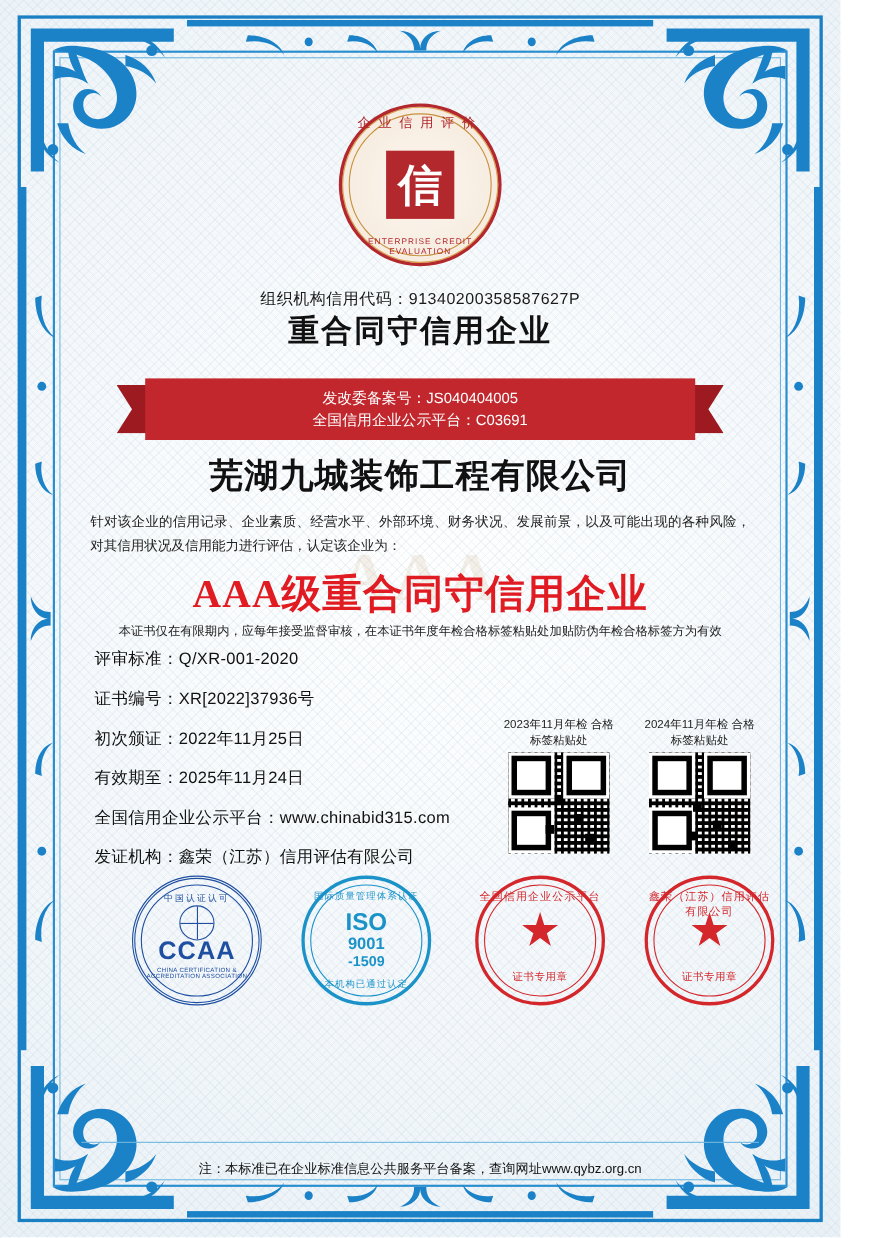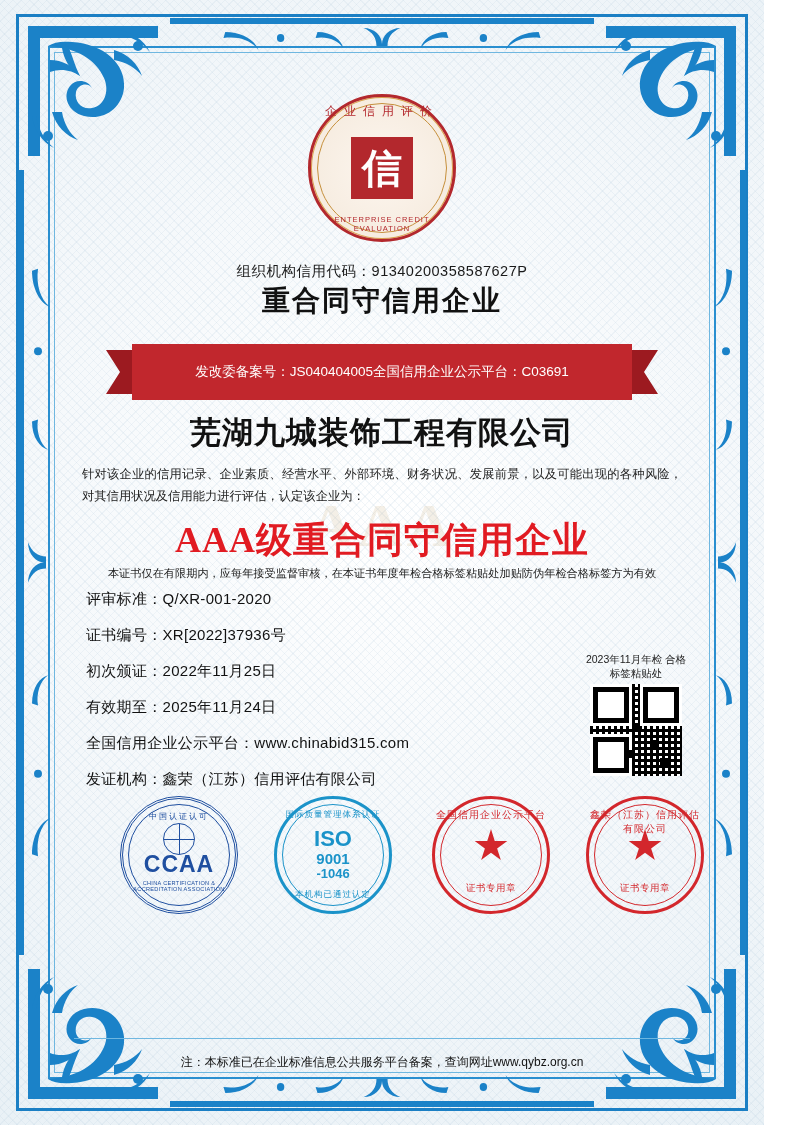--- a/index.html
+++ b/index.html
@@ -91,21 +91,21 @@
     font-family:"Liberation Serif", serif;
   }
 
   
   .banner{
     position:absolute;left:46px;right:46px;top:284px;height:56px;
   }
   .banner .body{
     position:absolute;left:26px;right:26px;top:0;bottom:0;
     background:#c1272d;
-    display:flex;flex-direction:row;align-items:center;justify-content:center;
+    display:flex;flex-direction:column;align-items:center;justify-content:center;
     color:#fff;font-size:13.5px;line-height:1.45;
   }
   .banner .tail{
     position:absolute;top:6px;width:34px;height:44px;background:#9c1a20;
   }
   .banner .tail.l{left:0;clip-path:polygon(0 0,100% 0,100% 100%,0 100%,14px 50%);}
   .banner .tail.r{right:0;clip-path:polygon(0 0,100% 0,calc(100% - 14px) 50%,100% 100%,0 100%);}
 
   .company{
     position:absolute;left:0;right:0;top:352px;text-align:center;
@@ -389,41 +389,52 @@
         <div class="qr-cap">2023年11月年检
 合格标签粘贴处</div>
         <div class="qr">
           <span class="bl"></span>
           <span class="dot" style="left:44px;top:40px;"></span>
           <span class="dot" style="left:60px;top:56px;"></span>
           <span class="dot" style="left:34px;top:66px;"></span>
           <span class="dot" style="left:70px;top:74px;"></span>
         </div>
       </div>
+      <div class="qr-box">
+        <div class="qr-cap">2024年11月年检
+合格标签粘贴处</div>
+        <div class="qr">
+          <span class="bl"></span>
+          <span class="dot" style="left:40px;top:46px;"></span>
+          <span class="dot" style="left:58px;top:62px;"></span>
+          <span class="dot" style="left:36px;top:72px;"></span>
+          <span class="dot" style="left:72px;top:80px;"></span>
+        </div>
+      </div>
     </div>
 
     <div class="seals">
 
       <div class="seal seal-1">
         <div class="ring2"></div>
         <div class="arc">中国认证认可</div>
         <div class="globe"></div>
         <div class="ctr" style="top:64%;">
           <div class="ccaa">CCAA</div>
           <div class="sub">CHINA CERTIFICATION &amp; ACCREDITATION ASSOCIATION</div>
         </div>
       </div>
 
       <div class="seal seal-2">
         <div class="ring2"></div>
         <div class="arc">国际质量管理体系认证</div>
         <div class="ctr">
           <div class="iso">ISO</div>
           <div class="n1">9001</div>
-          <div class="n2">-1046</div>
+          <div class="n2">-1509</div>
         </div>
         <div class="arcb">本机构已通过认定</div>
       </div>
 
       <div class="seal seal-3">
         <div class="ring2"></div>
         <div class="arc-red">全国信用企业公示平台</div>
         <div class="star"></div>
         <div class="bottom-txt">证书专用章</div>
       </div>

